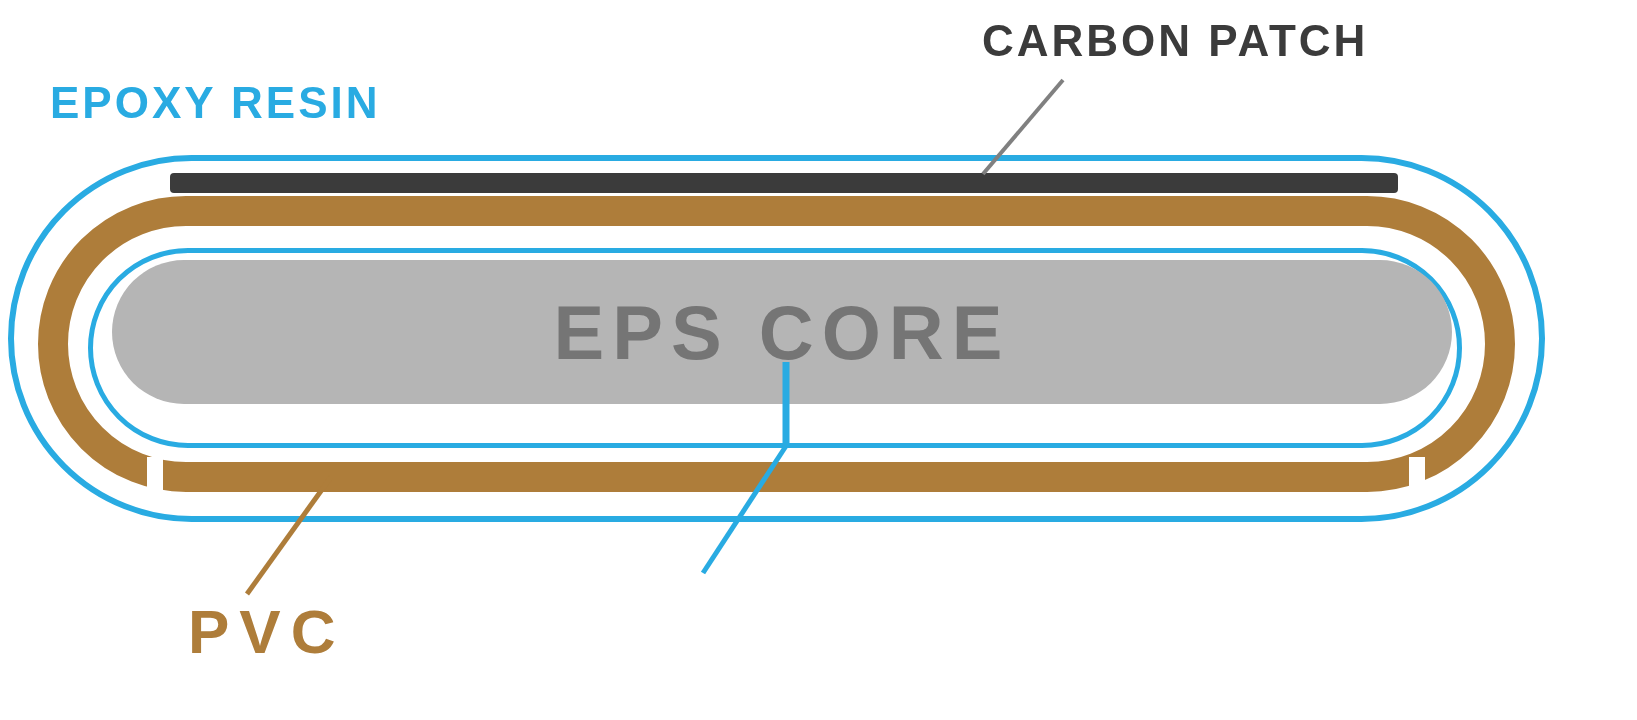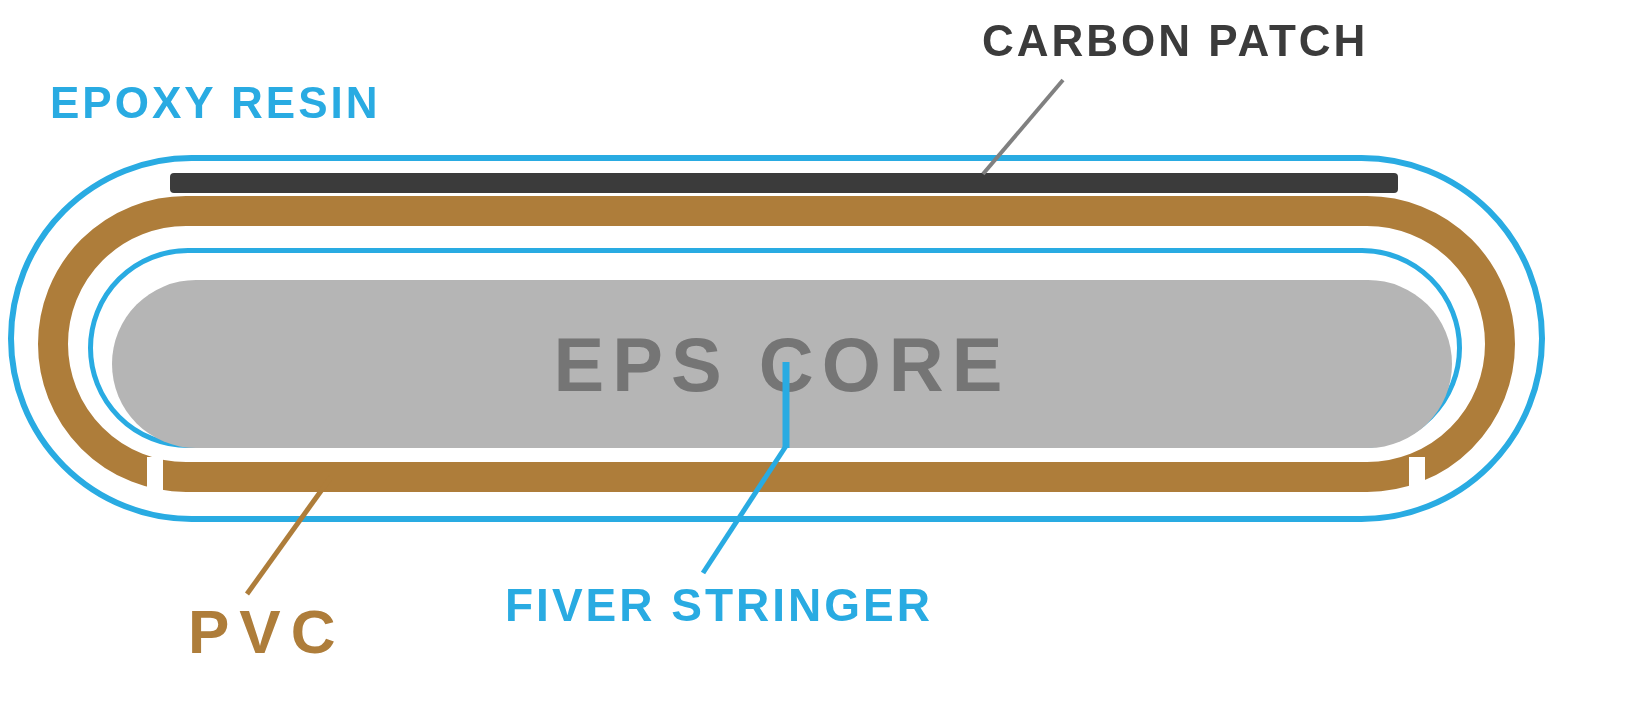--- a/index.html
+++ b/index.html
@@ -42,21 +42,21 @@
   }
   .pvc-gap.gap-left  { left: 147px; }
   .pvc-gap.gap-right { left: 1409px; }
   .inner-epoxy {
     left: 88px; top: 248px; width: 1374px; height: 200px;
     border: 5px solid var(--blue);
     border-radius: 100px;
     background: transparent;
   }
   .eps-core {
-    left: 112px; top: 280px; width: 1340px; height: 168px;
+    left: 112px; top: 260px; width: 1340px; height: 144px;
     background: var(--core-gray);
     border-radius: 84px;
     display: flex;
     align-items: center;
     justify-content: center;
   }
   .eps-core-label {
     color: var(--core-text-gray);
     font-size: 76px;
     font-weight: bold;
@@ -127,15 +127,14 @@
     <line x1="703" y1="573" x2="786" y2="446" style="stroke: var(--blue); stroke-width: 5;"></line>
     <line x1="786" y1="362" x2="786" y2="448" style="stroke: var(--blue); stroke-width: 7;"></line>
   </svg>
 
   <div class="callout label-epoxy">EPOXY RESIN</div>
 
   <div class="callout label-carbon">CARBON PATCH</div>
 
   <div class="callout label-pvc">PVC</div>
 
-  <div class="callout label-stringer">FIVER STRINGER</div>
 
 </div>
 
 </body></html>

